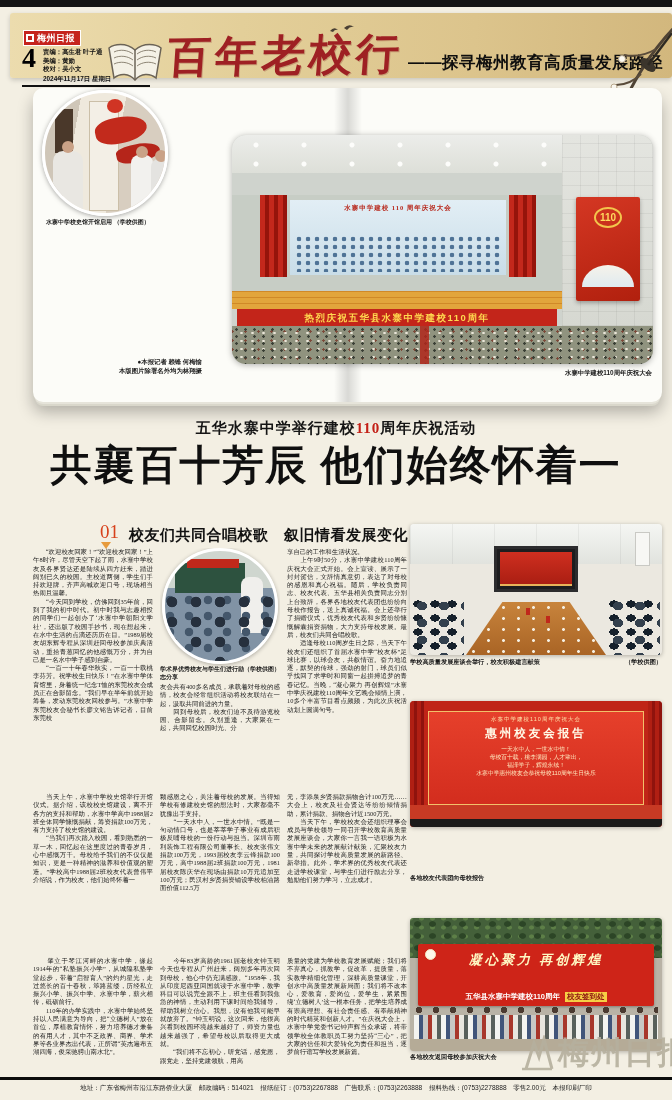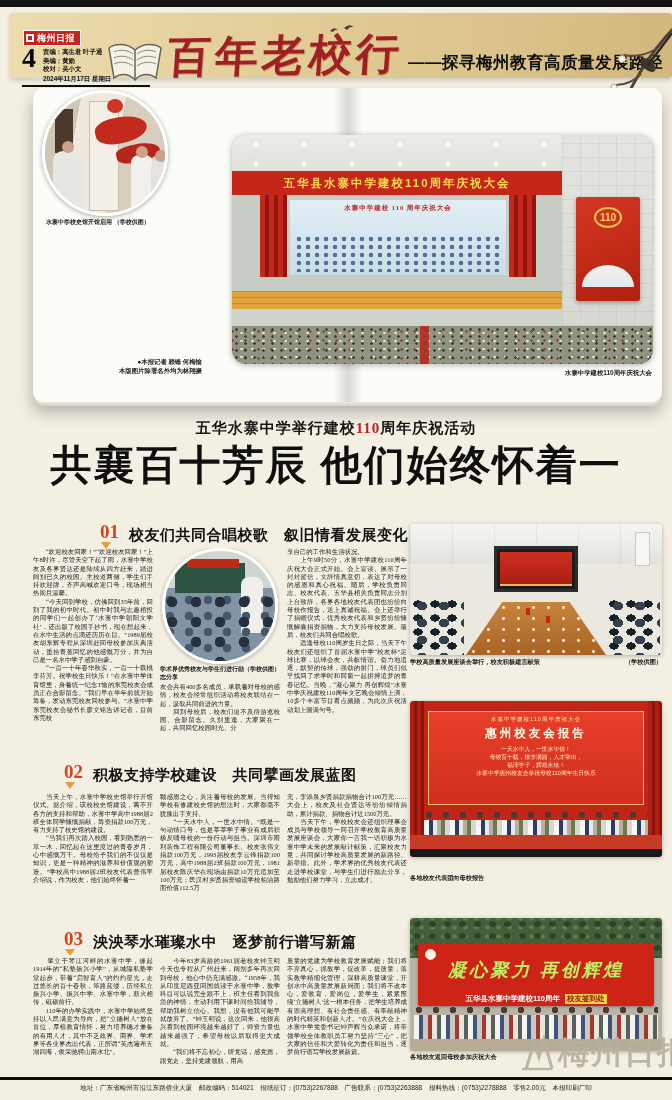--- a/index.html
+++ b/index.html
@@ -104,21 +104,21 @@
 
   
   .kicker{left:0;top:419px;width:672px;text-align:center;font-size:15px;font-weight:700;
           letter-spacing:1px;color:#151515}
   .kicker b{color:#c32017;font-weight:700}
   .headline{left:0;top:438px;width:672px;text-align:center;font-size:41px;font-weight:900;
             color:#0f0f0f;letter-spacing:2px;white-space:nowrap}
 
   
   .sec-head{display:flex;align-items:flex-start;gap:10px}
-  .sec-num{font-size:19px;font-weight:700;color:#d7411b;line-height:18px;display:block}
+  .sec-num{font-size:19px;font-weight:400;color:#d7411b;line-height:18px;display:block}
   .sec-tri{display:block;width:0;height:0;margin:1px 0 0 1px;
            border-left:5px solid rgba(0,0,0,0);border-right:5px solid rgba(0,0,0,0);
            border-top:7px solid #e79b3d}
   .sec-title{font-family:"Liberation Sans",sans-serif;font-weight:700;font-size:15px;
              color:#111;letter-spacing:.5px;white-space:nowrap;padding-top:3px}
   .body3{display:flex;gap:7px}
   .col{width:120px;height:100%;overflow:hidden;font-size:6.4px;line-height:8.3px;
        text-align:justify;white-space:pre-line;color:#1b1b1b}
   .circle2{width:116px;height:116px;border-radius:50%;overflow:hidden;border:3px solid #fff;
            box-shadow:0 1px 4px rgba(0,0,0,.3);position:relative;margin:0 auto 2px;
@@ -149,21 +149,21 @@
   .p1-table{left:56px;top:78px;width:140px;height:53px;
      -webkit-clip-path:polygon(26% 0,74% 0,100% 100%,0 100%);clip-path:polygon(26% 0,74% 0,100% 100%,0 100%);
      background:radial-gradient(#f5efe2 1.4px,rgba(0,0,0,0) 2px),linear-gradient(#c8843c,#a96425);
      background-size:15px 11px,auto}
   .p1-flag{position:absolute;width:4px;height:7px;background:#c0281b}
   .p1-people{top:74px;width:52px;height:57px;background-image:
      radial-gradient(ellipse 9px 7px at 10px 8px,#33404d 60%,rgba(0,0,0,0) 61%),
      radial-gradient(ellipse 8px 6px at 6px 6px,#15202b 60%,rgba(0,0,0,0) 61%);
      background-size:22px 17px,17px 14px}
   
-  .p2{top:701px;height:156px;background:#c02517}
+  .p2{top:701px;height:126px;background:#c02517}
   .p2-curt{top:0;bottom:0;width:14px;background:repeating-linear-gradient(90deg,#b01f13 0 4px,#8f130d 4px 7px)}
   .p2-screen{left:18px;right:18px;top:10px;height:94px;border:1px solid #f2c06a;
      background:linear-gradient(#e6402b,#d32d1e);text-align:center;
      font-family:"Liberation Sans",sans-serif}
   .p2-top{margin-top:4px;font-size:5.5px;color:#ffe1a8;letter-spacing:1px}
   .p2-title{margin:3px 0 4px;font-size:11.5px;font-weight:900;color:#fffbe8;letter-spacing:3px}
   .p2-line{font-size:5.8px;line-height:8px;color:#ffe9bf}
   .heads{height:9px;background-image:radial-gradient(circle at 5px 4px,#4b3a30 3px,rgba(0,0,0,0) 3.5px);
          background-size:17px 9px}
   .crowd{height:28px;background:repeating-linear-gradient(90deg,#f3f3f0 0 5px,#41557a 5px 9px,
@@ -173,23 +173,23 @@
   .p2-row{left:14px;right:14px;top:110px}
   .p2-floor{left:0;right:0;bottom:0;height:22px;background:#c73a24;
      box-shadow:inset 0 -8px 0 #1a1a1a}
   
   .p3{top:918px;height:133px;background:#b9b3a6}
   .p3-trees{left:0;top:0;width:252px;height:40px;background-color:#44603a;background-image:
      radial-gradient(#2c4526 3px,rgba(0,0,0,0) 4px),radial-gradient(#5d7f47 2px,rgba(0,0,0,0) 3px);
      background-size:15px 12px,11px 9px;background-position:0 0,6px 5px}
   .p3-board{left:8px;top:26px;width:236px;height:62px;background:#ce2418;border-radius:2px;
      text-align:center;font-family:"Liberation Sans",sans-serif;box-shadow:0 1px 3px rgba(0,0,0,.3)}
-  .p3-slogan{margin-top:14px;font-family:"Liberation Serif",serif;font-style:italic;font-weight:900;
-     font-size:18px;color:#bef264;letter-spacing:3px}
-  .p3-line{margin-top:12px;font-size:7.5px;font-weight:700;color:#fff;white-space:nowrap}
+  .p3-slogan{margin-top:7px;font-family:"Liberation Serif",serif;font-style:italic;font-weight:900;
+     font-size:13px;color:#fef9c3;letter-spacing:3px}
+  .p3-line{margin-top:23px;font-size:7.5px;font-weight:700;color:#fff;white-space:nowrap}
   .p3-badge{display:inline-block;margin-left:3px;padding:0 2px;background:#f6cf45;color:#8f1812;font-weight:900}
   .p3-logo{position:absolute;left:7px;top:5px;width:11px;height:11px;border-radius:50%;
      border:1px solid #f4e6c0;background:#fdf8ea}
   .p3-row{left:4px;right:4px;top:88px}
   .p3-ground{left:0;right:0;bottom:0;height:12px;background:#b5ab97}
 
   
   .watermark{left:520px;top:1032px;display:flex;align-items:center;gap:4px;color:#b6b09e;opacity:.9}
   .wm-text{font-size:31px;font-weight:900;letter-spacing:2px;white-space:nowrap}
 
@@ -269,30 +269,30 @@
   </div>
 
   <div class="abs bigphoto">
     <div class="abs bp-ceiling"></div>
     <div class="abs bp-wallR">
       <div class="bp-board">
         <span class="bp-110">110</span>
         <span class="bp-wave"></span>
       </div>
     </div>
-    <div class="abs bp-banner1">五华县水寨中学建校110周年庆祝大会</div>
     <div class="abs bp-stage">
       <div class="bp-curtain" style="left:28px"></div>
       <div class="bp-screen">
         <span>水寨中学建校 110 周年庆祝大会</span>
         <div class="bp-choir"></div>
       </div>
       <div class="bp-curtain" style="right:26px"></div>
     </div>
     <div class="abs bp-front"></div>
+    <div class="abs bp-banner2">热烈庆祝五华县水寨中学建校110周年</div>
     <div class="abs bp-audience">
       <i class="bp-aisle"></i>
     </div>
   </div>
   <div class="abs cap bigcap">水寨中学建校110周年庆祝大会</div>
 
   <div class="abs kicker"><span>五华水寨中学举行建校</span><b>110</b><span>周年庆祝活动</span></div>
   <div class="abs headline">共襄百十芳辰 他们始终怀着一</div>
 
   <div class="abs sec-head" style="left:100px;top:523px">
@@ -318,43 +318,29 @@
         <span>学术界优秀校友与学生们进行励志分享</span>
       </div>
       <div class="coltext-rest" style="white-space:pre-line;text-align:justify">友会共有400多名成员，承载着对母校的感情，校友会经常组织活动将校友联结在一起，汲取共同前进的力量。
 　　回到母校后，校友们迫不及待游览校园、合影留念。久别重逢，大家聚在一起，共同回忆校园时光、分</div>
     </div>
     <div class="col">享自己的工作和生活状况。
 　　上午9时50分，水寨中学建校110周年庆祝大会正式开始。会上宣读、展示了一封封贺信，文辞情真意切，表达了对母校的感恩和真心祝福。随后，学校负责同志、校友代表、五华县相关负责同志分别上台致辞，各界各地校友代表团也纷纷向母校作报告，送上真诚祝福。会上还举行了捐赠仪式，优秀校友代表和乡贤纷纷慷慨解囊捐资捐物，大力支持母校发展。最后，校友们共同合唱校歌。
 　　适逢母校110周岁生日之际，当天下午校友们还组织了首届水寨中学“校友杯”足球比赛，以球会友，共叙情谊。奋力地追逐，默契的传球，强劲的射门，球员们似乎找回了求学时和同窗一起拼搏追梦的青春记忆。当晚，“凝心聚力 再创辉煌”水寨中学庆祝建校110周年文艺晚会倾情上演，10多个丰富节目看点频频，为此次庆祝活动划上圆满句号。</div>
   </div>
 
-  <div class="abs sec-head" style="left:64px;top:763px">
-    <span>
-      <b class="sec-num">02</b>
-      <i class="sec-tri"></i>
-    </span>
-    <h2 class="sec-title">积极支持学校建设　共同擘画发展蓝图</h2>
-  </div>
   <div class="abs body3" style="left:33px;top:793px;width:374px;height:133px">
     <div class="col">　　当天上午，水寨中学校史馆举行开馆仪式。据介绍，该校校史馆建设，离不开各方的支持和帮助，水寨中学高中1988届2班全体同学慷慨捐献，筹资捐款100万元，有力支持了校史馆的建设。
 　　“当我们再次踏入校园，看到熟悉的一草一木，回忆起在这里度过的青春岁月，心中感慨万千。母校给予我们的不仅仅是知识，更是一种精神的滋养和价值观的塑造。”学校高中1988届2班校友代表曾伟平介绍说，作为校友，他们始终怀着一</div>
     <div class="col">颗感恩之心，关注着母校的发展。当得知学校有修建校史馆的想法时，大家都毫不犹豫出手支持。
 　　“一天水中人，一世水中情。”既是一句动情口号，也是莘莘学子事业有成后积极反哺母校的一份行动与担当。深圳市雨利装饰工程有限公司董事长、校友张伟文捐款100万元，1993届校友李云锋捐款100万元，高中1988届2班捐款100万元，1981届校友陈庆华在现场由捐款10万元追加至100万元；民汉村乡贤捐资铺设学校柏油路面价值112.5万</div>
     <div class="col">元，李添泉乡贤捐款捐物合计100万元……大会上，校友及社会贤达等纷纷倾情捐助，累计捐款、捐物合计近1500万元。
 　　当天下午，学校校友会还组织理事会成员与学校领导一同召开学校教育高质量发展座谈会，大家你一言我一语积极为水寨中学未来的发展献计献策，汇聚校友力量，共同探讨学校高质量发展的新路径、新举措。此外，学术界的优秀校友代表还走进学校课堂，与学生们进行励志分享，勉励他们努力学习，立志成才。</div>
   </div>
 
-  <div class="abs sec-head" style="left:64px;top:930px">
-    <span>
-      <b class="sec-num">03</b>
-      <i class="sec-tri"></i>
-    </span>
-    <h2 class="sec-title">泱泱琴水璀璨水中　逐梦前行谱写新篇</h2>
-  </div>
   <div class="abs body3" style="left:33px;top:957px;width:374px;height:113px">
     <div class="col">　　肇立于琴江河畔的水寨中学，缘起1914年的“私塾振兴小学”，从城隍私塾学堂起步，带着“启智育人”的灼灼星光，走过悠长的百十春秋，筚路蓝缕，历经私立振兴小学、振兴中学、水寨中学，薪火相传，砥砺前行。
 　　110年的办学实践中，水寨中学始终坚持以人民满意为导向，把“立德树人”放在首位，厚植教育情怀，努力培养德才兼备的有用人才，其中不乏政界、商界、学术界等各业界杰出代表，正所谓“英杰遍布五湖四海，俊采驰骋山南水北”。</div>
     <div class="col">　　今年83岁高龄的1961届老校友钟玉明今天也专程从广州赶来，阔别多年再次回到母校，他心中仍充满感激。“1958年，我从印度尼西亚回国就读于水寨中学，教学科目可以说完全跟不上，班主任看到我焦急的神情，主动利用下课时间给我辅导，帮助我树立信心。我想，没有他我可能早就放弃了。”钟玉明说，这次回来，他很高兴看到校园环境越来越好了，师资力量也越来越强了，希望母校以后取得更大成就。
 　　“我们将不忘初心，听党话，感党恩，跟党走，坚持党建领航，用高</div>
     <div class="col">质量的党建为学校教育发展赋能；我们将不弃真心，抓教学，促改革，提质量，落实教学精细化管理，深耕高质量课堂，开创水中高质量发展新局面；我们将不改本心，爱教育，爱岗位，爱学生，紧紧围绕‘立德树人’这一根本任务，把学生培养成有崇高理想、有社会责任感、有奉献精神的时代精英和创新人才。”在庆祝大会上，水寨中学党委书记钟声辉当众承诺，将带领学校全体教职员工努力坚持“三心”，把大家的信任和大爱转化为责任和担当，逐梦前行谱写学校发展新篇。</div>
   </div>
 
   <div class="abs railphoto p1">
     <div class="abs p1-ceiling"></div>

